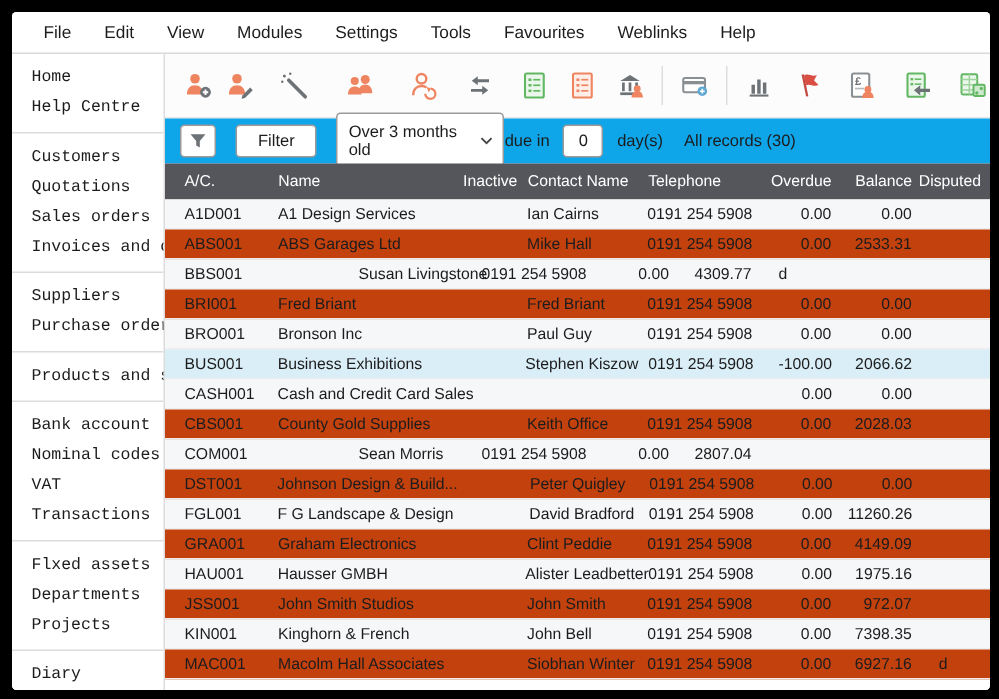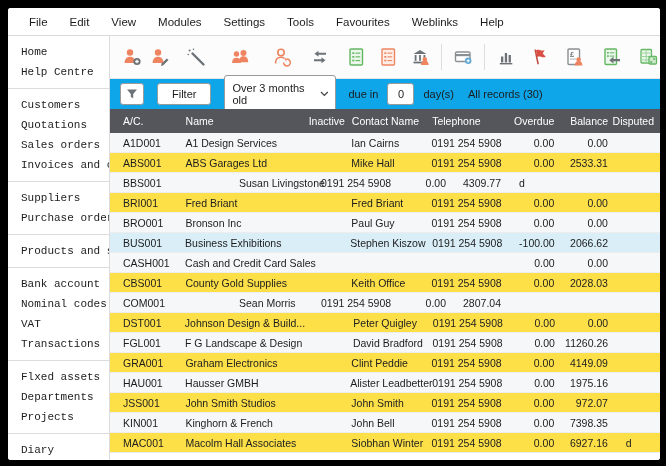--- a/index.html
+++ b/index.html
@@ -23,30 +23,30 @@
   
   .toolbar { height:43px; flex:0 0 43px; display:flex; align-items:center; padding-left:10px; border-bottom:1px solid #e6e6e6; background:#fcfcfc; }
   .tb-icon { width:24px; height:24px; display:flex; align-items:center; justify-content:center; }
   .tb-sep { width:1px; height:26px; background:#ddd; margin:0 9px; }
 
   
   .filterbar { height:30px; flex:0 0 30px; display:flex; align-items:center; padding-left:10px; background:#0ea5e9; font-size:11px; color:#1c1c1e; }
   .funnel-btn { width:24px; height:22px; border:1px solid #9a9a9a; border-radius:3px; display:flex; align-items:center; justify-content:center; background:#fff; }
   .filter-btn { margin-left:13px; height:22px; border:1px solid #9a9a9a; border-radius:3px; background:#fff; padding:0 14px; font-size:11px; color:#1c1c1e; font-family:"Liberation Sans",sans-serif; }
   .dropdown { margin-left:13px; height:38px; width:112px; border:1px solid #9a9a9a; border-radius:3px; display:flex; align-items:center; justify-content:space-between; padding:0 7px; background:#fff; }
-  .due-label { margin-left:12px; }
+  .due-label { }
   .days-input { margin-left:9px; width:27px; height:22px; border:1px solid #9a9a9a; border-radius:3px; text-align:center; font-size:11px; font-family:"Liberation Sans",sans-serif; color:#1c1c1e; }
   .days-label { margin-left:9px; }
   .records-label { margin-left:14px; font-weight:normal; }
 
   
   .thead { height:24px; flex:0 0 24px; background:#54565c; display:flex; align-items:center; }
   .th { color:#fff; font-size:10.5px; white-space:nowrap; }
   .tbody { flex:1; overflow:hidden; background:#fff; }
-  .trow { height:20px; display:flex; align-items:center; border-bottom:1px solid #ededed; background:#fde047; }
+  .trow { height:20px; display:flex; align-items:center; border-bottom:1px solid #ededed; background:#c2410c; }
   .trow:nth-of-type(odd) { background:#f6f7f8; }
   .tbody .trow.selected { background:#d9eef6; }
   .td { font-size:10.5px; color:#1c1c1e; white-space:nowrap; overflow:visible; }
 
   .c-ac       { width:77px;  padding-left:13px; }
   .c-name     { width:118px; }
   .c-inactive { width:45px;  text-align:right; }
   .c-contact  { width:82px;  padding-left:7px; }
   .c-tel      { width:78px;  padding-left:7px; }
   .c-overdue  { width:54px;  text-align:right; }

